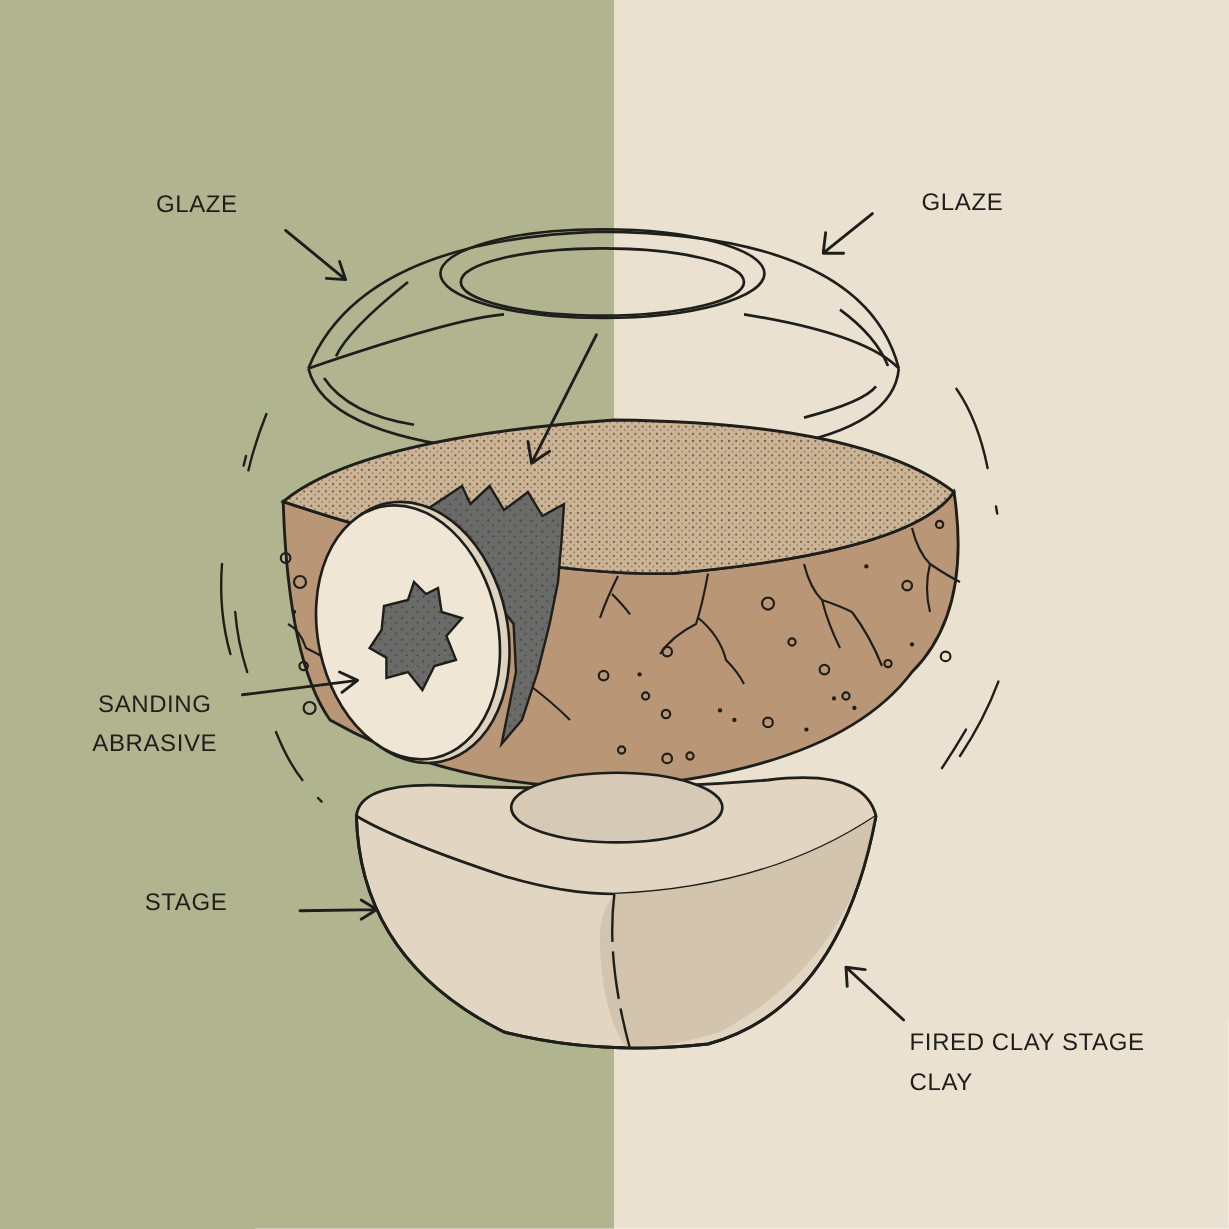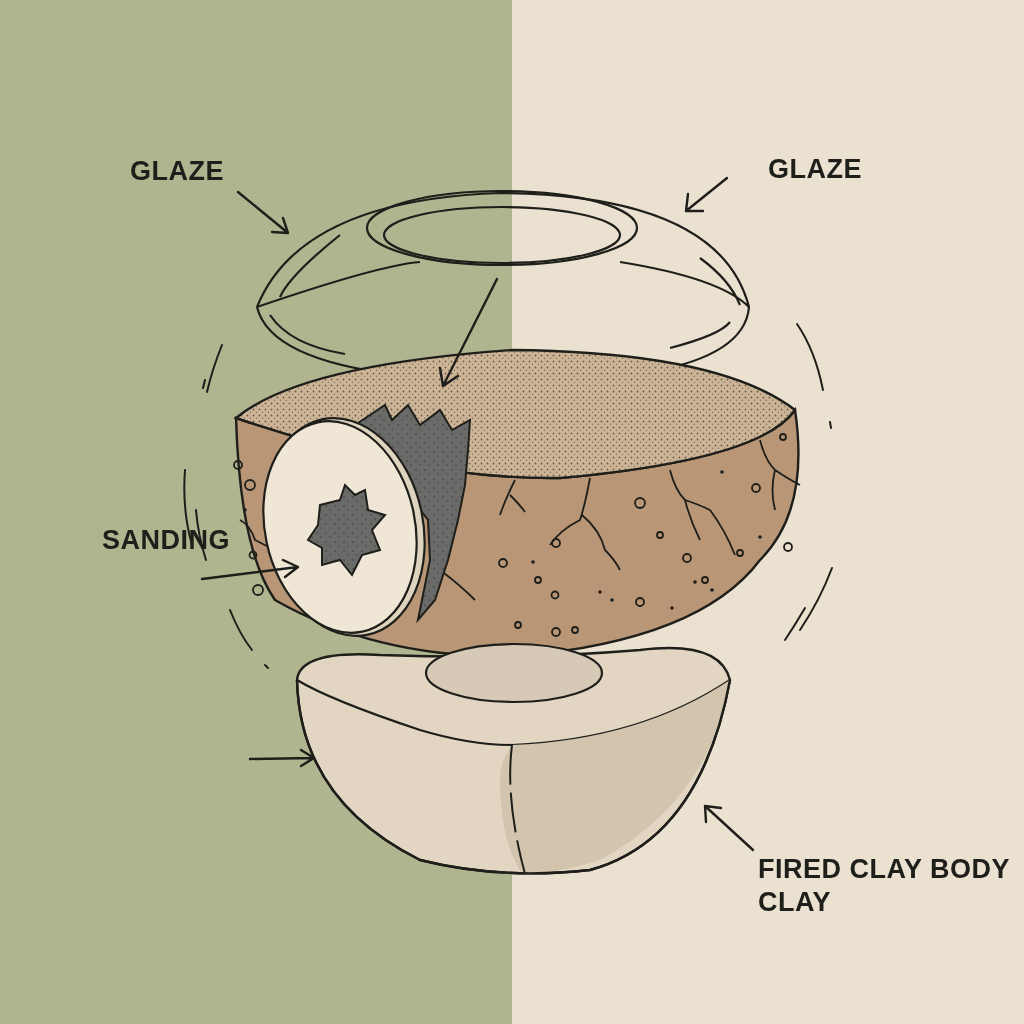--- a/index.html
+++ b/index.html
@@ -1,20 +1,20 @@
 <!DOCTYPE html>
 <html><head>
 <meta charset="utf-8">
 <style>
   html, body { margin:0; padding:0; }
   body { width:1024px; height:1024px; overflow:hidden; position:relative; font-family:"Liberation Sans", sans-serif; }
   .bg-left { position:absolute; left:0; top:0; width:512px; height:1024px; }
   .bg-right { position:absolute; left:512px; top:0; width:512px; height:1024px; }
   svg.art { position:absolute; left:0; top:0; width:1024px; height:1024px; }
-  .label { position:absolute; color:#1e1e1a; font-size:27px; letter-spacing:0.5px; line-height:33px; text-align:center; white-space:nowrap;font-weight:bold; }
+  .label { position:absolute; color:#1e1e1a; font-size:20px; letter-spacing:0.5px; line-height:33px; text-align:center; white-space:nowrap; }
   .label.left-al { text-align:left; }
 </style>
 </head>
 <body>
 
 <div class="bg-left" style="background: rgb(176, 181, 143);"></div>
 <div class="bg-right" style="background: rgb(235, 225, 208);"></div>
 
 <svg class="art" viewBox="0 0 1024 1024" xmlns="http://www.w3.org/2000/svg">
   <defs>
@@ -123,21 +123,23 @@
     <path d="M727 178 L686 211 M688 194 L686 211 L703 211"></path>
     <path d="M497 279 L443 386 M440 368 L443 386 L458 376"></path>
     <path d="M202 579 L298 567 M283 560 L298 567 L285 577"></path>
     <path d="M250 759 L314 758 M301 750 L314 758 L301 766"></path>
     <path d="M753 850 L705 806 M706 822 L705 806 L721 808"></path>
   </g>
 </svg>
 
 <div class="label" style="left:130px; top:155px;">GLAZE</div>
 <div class="label" style="left:768px; top:153px;">GLAZE</div>
-<div class="label" style="left:64px; top:524px; width:130px;margin-left:37px;">
+<div class="label" style="left:64px; top:571px; width:130px;">
   <div>SANDING</div>
+  <div>ABRASIVE</div>
 </div>
 <div class="label" style="left:70px; top:736px; width:170px;">
+  <div>STAGE</div>
 </div>
 <div class="label left-al" style="left:758px; top:853px;">
-  <div>FIRED CLAY BODY</div>
+  <div>FIRED CLAY STAGE</div>
   <div>CLAY</div>
 </div>
 
 </body></html>

